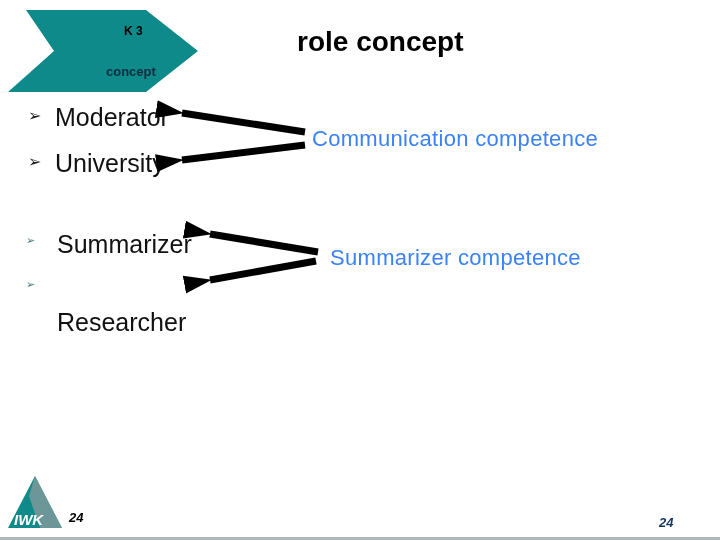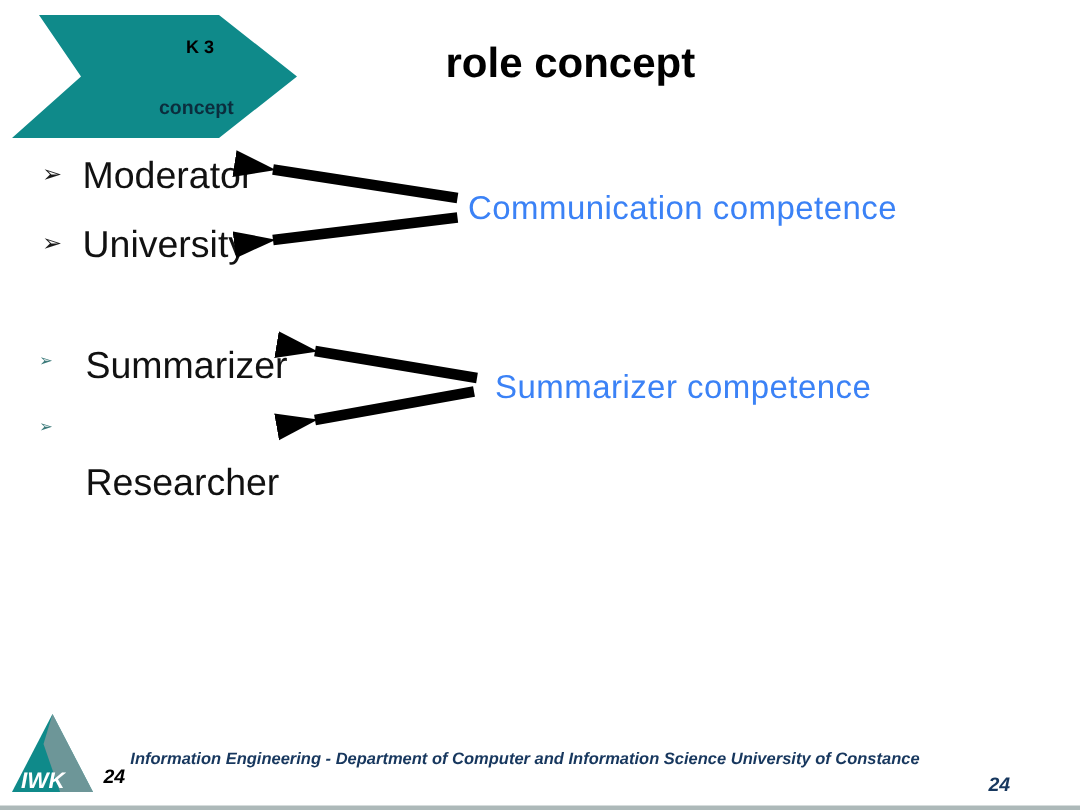--- a/index.html
+++ b/index.html
@@ -71,19 +71,18 @@
   <line x1="316" y1="261" x2="210" y2="280" stroke="#000" stroke-width="7" marker-end="url(#ah)"></line>
 </svg>
 
 <svg class="logo-svg" width="58" height="58" viewBox="0 0 58 58">
   <polygon points="29,2 56,54 2,54" fill="#0F8A8A"></polygon>
   <polygon points="29,2 56,54 34,54 23,22" fill="#8e9a9c" opacity="0.75"></polygon>
   <text x="8" y="51" font-size="15" font-style="italic" font-weight="700" fill="#ffffff" font-family="Liberation Sans, sans-serif">IWK</text>
 </svg>
 
 <div class="footer-text">
-  <div>Information Engineering - Department of Computer and Information Science University of Constance</div>
 </div>
 
 <span class="page-num-left">24</span>
 <span class="page-num-right">24</span>
 
 <div class="bottom-strip"></div>
 
 </body></html>

